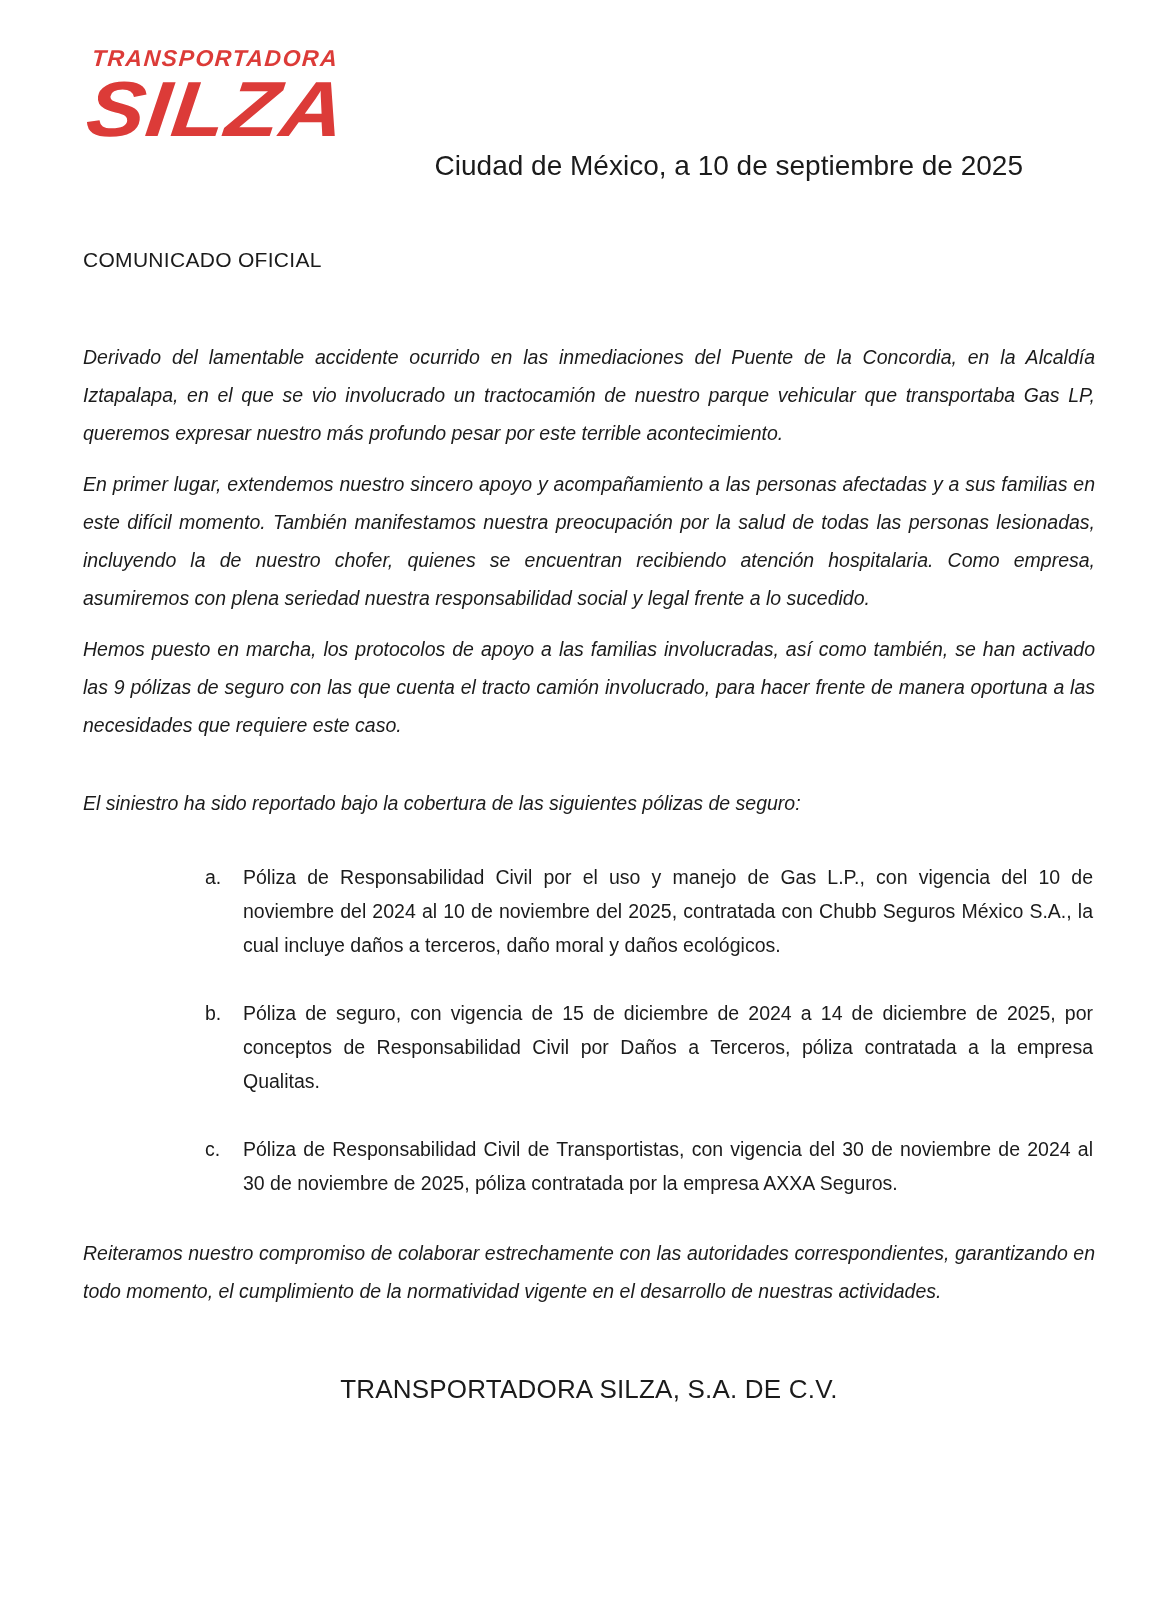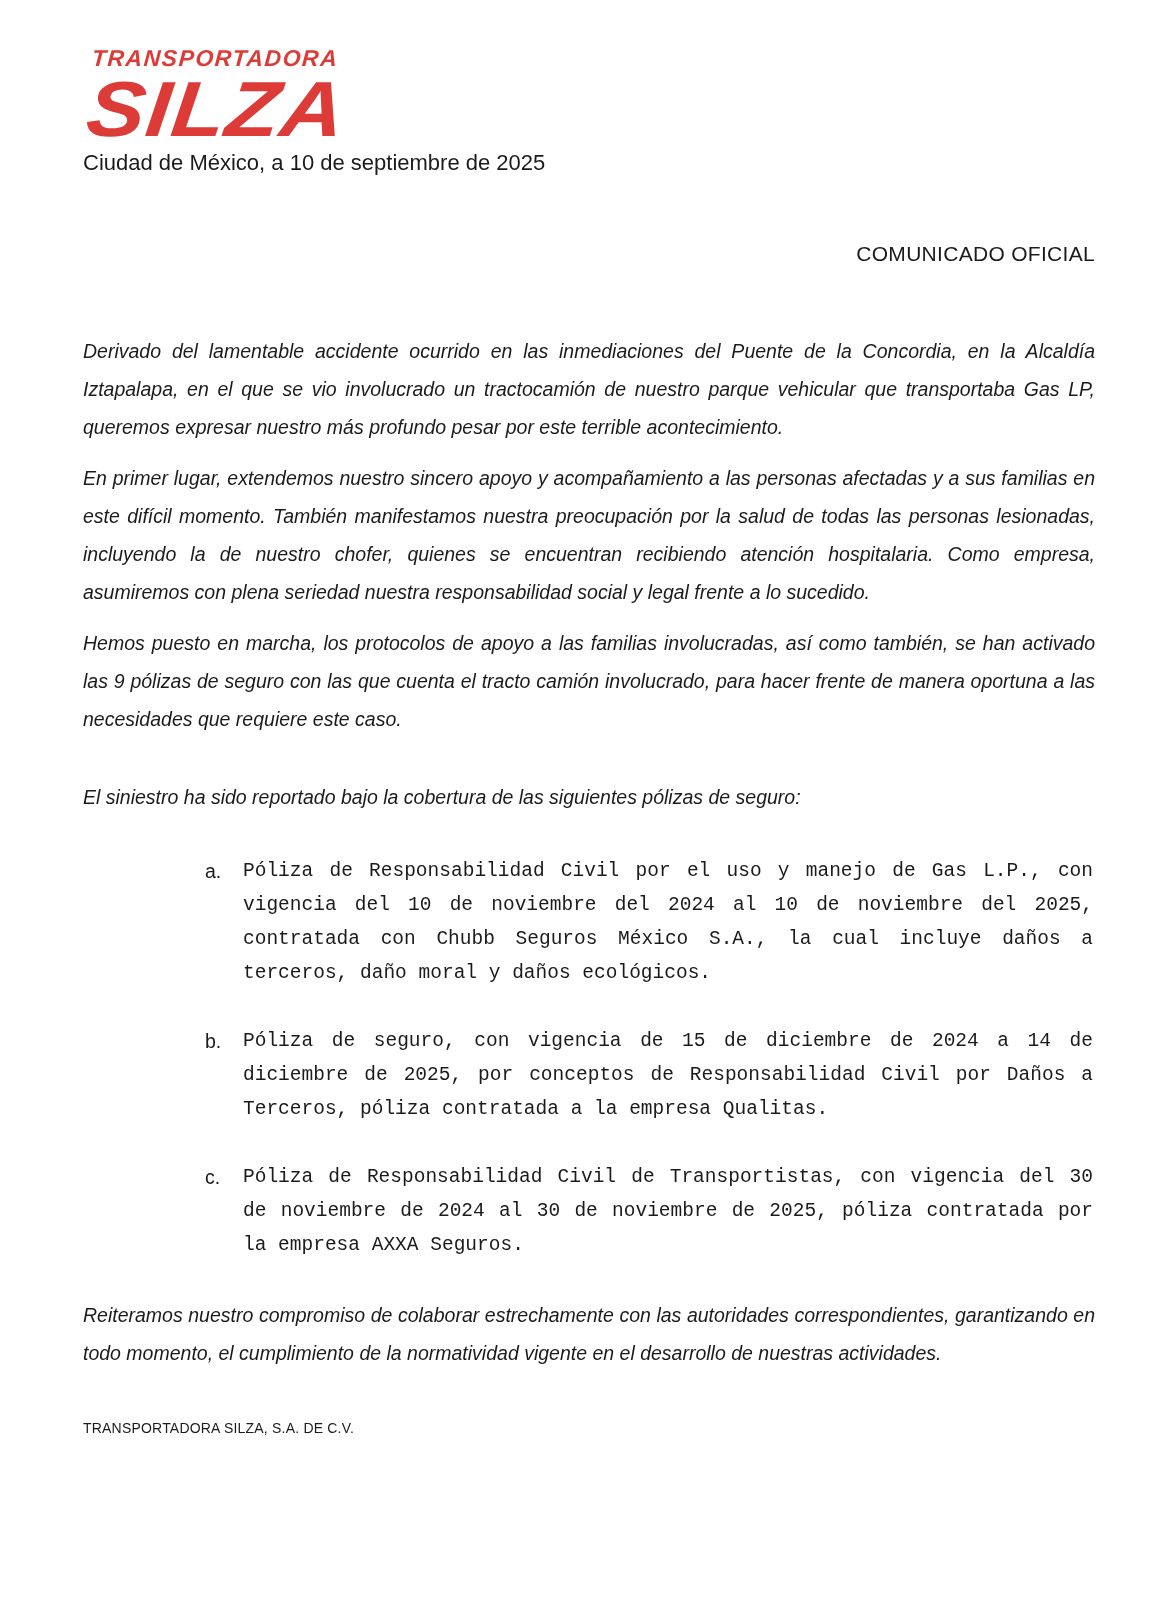--- a/index.html
+++ b/index.html
@@ -33,27 +33,27 @@
     font-weight: bold;
     font-size: 78px;
     line-height: 0.95;
     letter-spacing: 1px;
     transform: scaleX(1.12) skewX(-6deg);
     transform-origin: left bottom;
     white-space: nowrap;
   }
   
   .date-line {
-    text-align: left;
+    text-align: right;
     padding-right: 72px;
-    font-size: 22px;
+    font-size: 28px;
     margin-top: 4px;
   }
   .doc-title {
-    text-align: right;
+    text-align: left;
     font-size: 21px;
     font-weight: normal;
     letter-spacing: 0.3px;
     margin-top: 66px;
     margin-bottom: 66px;
   }
   
   .body-text p {
     font-size: 19.5px;
     line-height: 38px;
@@ -75,31 +75,31 @@
     line-height: 34px;
     margin-bottom: 34px;
   }
   .policy-marker {
     flex: 0 0 38px;
     text-align: left;
   }
   .policy-text {
     flex: 1 1 auto;
     text-align: justify;
-    font-family: Liberation Mono, monospace;
   }
   
   .closing {
     font-size: 19.5px;
     line-height: 38px;
     text-align: justify;
   }
   .signature {
-    font-size: 14px;
-    margin-top: 48px;
+    text-align: center;
+    font-size: 26px;
+    margin-top: 64px;
     letter-spacing: 0.2px;
   }
 </style>
 </head>
 <body>
 
 <div class="page">
 
   <header class="logo">
     <div class="logo-top">TRANSPORTADORA</div>

